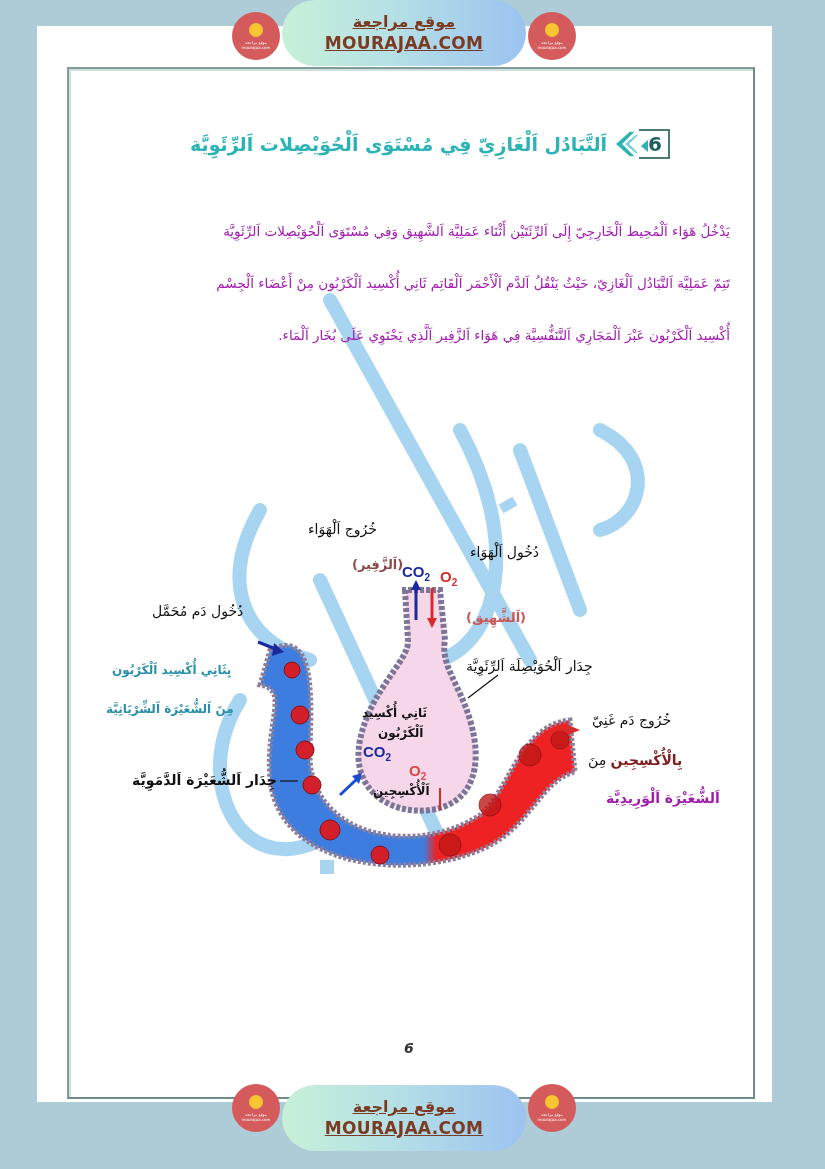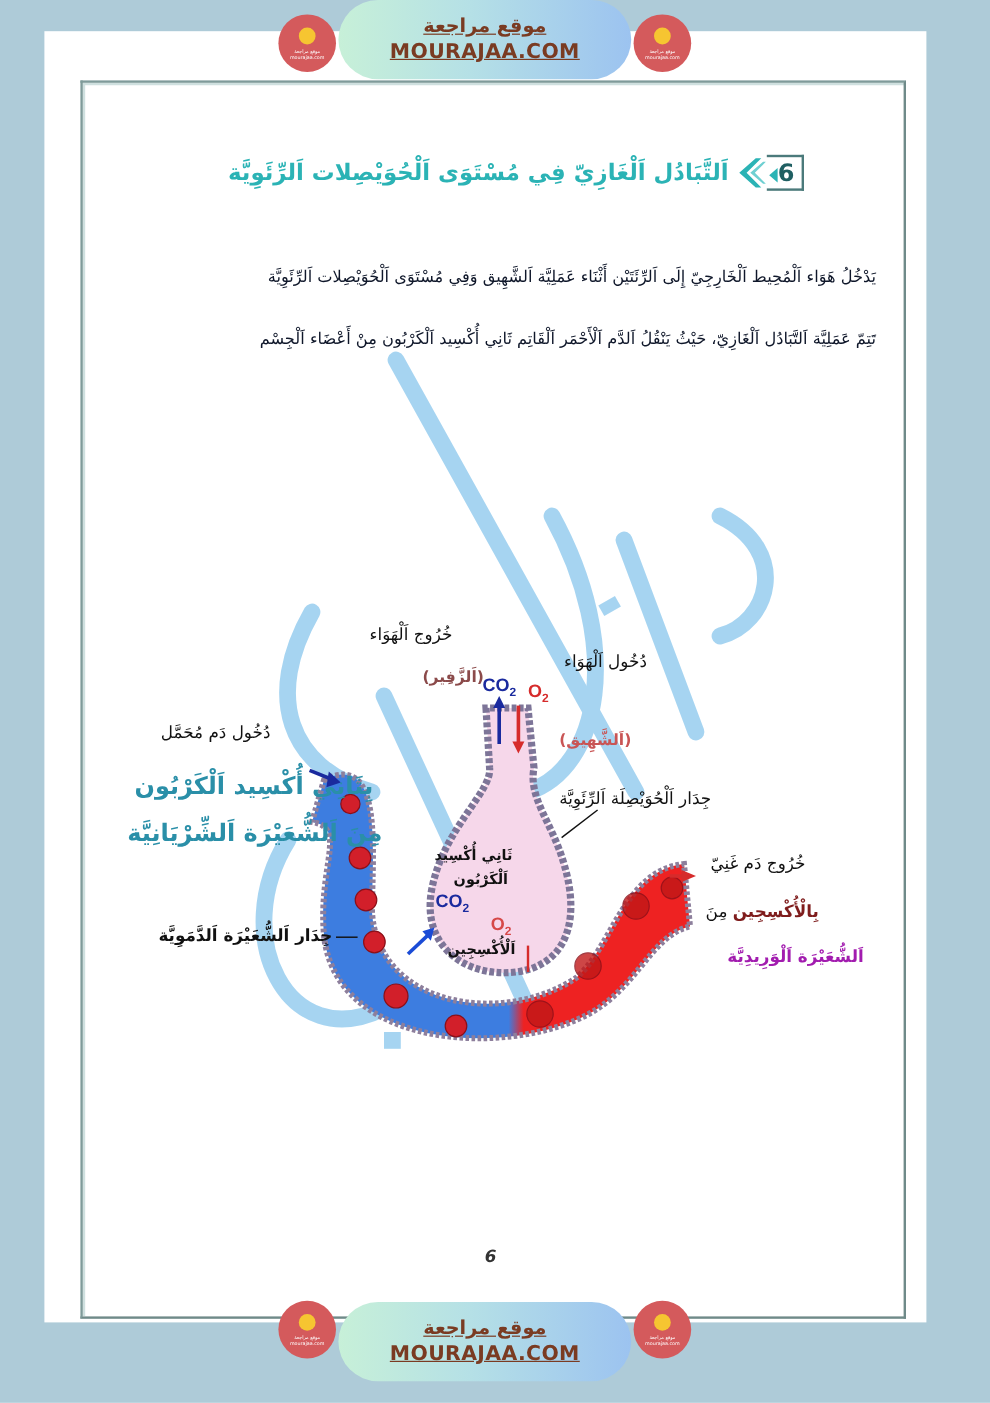--- a/index.html
+++ b/index.html
@@ -16,21 +16,21 @@
     position:absolute; left:67px; top:67px; width:688px; height:1032px;
     border:2px solid #7f9b9a; border-right-color:#6f8a89; border-bottom-color:#6f8a89;
     box-sizing:border-box;
     box-shadow: inset 2px 2px 0 #cfe0df;
   }
   
   .banner {
     position:absolute; left:282px; width:244px; height:66px;
     border-radius:33px;
     background:linear-gradient(90deg,#c7f0d8 0%,#b5e0e6 45%,#9cc3f0 100%);
-    display:flex; flex-direction:column; align-items:center; justify-content:center;
+    display:flex; flex-direction:column; align-items:center; justify-content:center;text-decoration:underline;
   }
   .banner.top { top:0px; }
   .banner.bottom { top:1085px; }
   .banner .ar {
     font-family:"DejaVu Sans", sans-serif; font-weight:bold; font-size:16px;
     color:#7a3b22; text-decoration:underline; direction:rtl; line-height:20px;
   }
   .banner .en {
     font-family:"DejaVu Sans", sans-serif; font-weight:bold; font-size:17px;
     color:#7a3b22; text-decoration:underline; letter-spacing:0.3px; line-height:22px;
@@ -69,32 +69,32 @@
   .num-box .num { font-weight:bold; font-size:20px; color:#1f5f62; }
   .num-box .tri {
     position:absolute; left:2px; top:9px; width:0; height:0;
     border-top:6px solid transparent; border-bottom:6px solid transparent; border-right:7px solid #2bb3b5;
   }
 
   
   .para {
     position:absolute; left:100px; top:205px; width:630px;
     direction:rtl; text-align:justify; text-align-last:right;
-    font-family:"DejaVu Sans", sans-serif; font-size:13.5px; color:#0f172a;
+    font-family:"DejaVu Sans", sans-serif; font-size:13.5px; color:#a21caf;
     line-height:52px;
   }
 
   
   .wm { position:absolute; opacity:0.55; pointer-events:none; }
 
   
   .lbl { position:absolute; direction:rtl; white-space:nowrap; font-family:"DejaVu Sans", sans-serif; }
   .lbl.black { color:#111; font-size:14px; }
   .lbl.bold { font-weight:bold; }
-  .lbl.teal { color:#2a8fa8; font-weight:bold; font-size:20px; }
+  .lbl.teal { color:#2a8fa8; font-weight:bold; font-size:12px;margin-top:20px; }
   .lbl.red { color:#a21caf; font-weight:bold; font-size:14px;margin-left:28px; }
   .lbl.pinkparen { color:#c95555; font-size:13px; font-weight:bold;margin-top:29px; }
   .lbl.greyparen { color:#8b4a4a; font-size:13px; font-weight:bold; }
   .chem { position:absolute; font-weight:bold; font-family:"Liberation Sans", sans-serif; }
   .pagenum { position:absolute; left:404px; top:1040px; font-size:14px; font-style:italic; font-weight:bold; color:#333; }
 </style>
 </head>
 <body>
 
 <div class="page"></div>
@@ -138,20 +138,21 @@
   <g fill="#5fb2e6">
     <rect x="300" y="220" width="16" height="10" transform="rotate(-30 308 225)"></rect>
     <rect x="110" y="520" width="14" height="14"></rect>
     <rect x="120" y="580" width="14" height="14"></rect>
   </g>
 </svg>
 
 <div class="para">
   <div>يَدْخُلُ هَوَاء اَلْمُحِيط اَلْخَارِجِيّ إِلَى اَلرِّئَتَيْن أَثْنَاء عَمَلِيَّة اَلشَّهِيق وَفِي مُسْتَوَى اَلْحُوَيْصِلات اَلرِّئَوِيَّة</div>
   <div>تَتِمّ عَمَلِيَّة اَلتَّبَادُل اَلْغَازِيّ، حَيْثُ يَنْقُلُ اَلدَّم اَلْأَحْمَر اَلْقَاتِم ثَانِي أُكْسِيد اَلْكَرْبُون مِنْ أَعْضَاء اَلْجِسْم</div>
+  <div>أُكْسِيد اَلْكَرْبُون عَبْرَ اَلْمَجَارِي اَلتَّنَفُّسِيَّة فِي هَوَاء اَلزَّفِير اَلَّذِي يَحْتَوِي عَلَى بُخَار اَلْمَاء.</div>
 </div>
 
 <svg style="position:absolute;left:240px;top:580px" width="340" height="290" viewBox="0 0 340 290">
   <defs>
     <linearGradient id="vessel" x1="0" x2="1" y1="0" y2="0">
       <stop offset="0" stop-color="#3d7de0"></stop>
       <stop offset="0.52" stop-color="#3d7de0"></stop>
       <stop offset="0.56" stop-color="#ee2222"></stop>
       <stop offset="1" stop-color="#ee2222"></stop>
     </linearGradient>
@@ -194,21 +195,21 @@
   <line x1="40" y1="201" x2="58" y2="201" stroke="#111" stroke-width="1.2"></line>
 </svg>
 
 <div class="lbl black" style="left:308px;top:521px">خُرُوج اَلْهَوَاء</div>
 <div class="lbl greyparen" style="left:352px;top:557px">(اَلزَّفِير)</div>
 <div class="lbl black" style="left:470px;top:544px">دُخُول اَلْهَوَاء</div>
 <div class="lbl pinkparen" style="left:466px;top:581px">(اَلشَّهِيق)</div>
 <div class="chem" style="left:402px;top:563px;color:#1a2a9e;font-size:15px"><span>CO</span><sub style="font-size:10px">2</sub></div>
 <div class="chem" style="left:440px;top:568px;color:#d62b2b;font-size:15px"><span>O</span><sub style="font-size:10px">2</sub></div>
 
-<div class="lbl black" style="left:134px;top:603px">دُخُول دَم مُحَمَّل</div>
+<div class="lbl black" style="left:152px;top:603px">دُخُول دَم مُحَمَّل</div>
 <div class="lbl teal" style="left:112px;top:643px">بِثَانِي أُكْسِيد اَلْكَرْبُون</div>
 <div class="lbl teal" style="left:106px;top:682px">مِنَ اَلشُّعَيْرَة اَلشِّرْيَانِيَّة</div>
 
 <div class="lbl black" style="left:466px;top:658px">جِدَار اَلْحُوَيْصِلَة اَلرِّئَوِيَّة</div>
 <div class="lbl black bold" style="left:132px;top:772px">جِدَار اَلشُّعَيْرَة اَلدَّمَوِيَّة</div>
 
 <div class="lbl black bold" style="left:362px;top:706px;font-size:12px">ثَانِي أُكْسِيد</div>
 <div class="lbl black bold" style="left:378px;top:726px;font-size:12px">اَلْكَرْبُون</div>
 <div class="chem" style="left:363px;top:743px;color:#1a2a9e;font-size:15px"><span>CO</span><sub style="font-size:10px">2</sub></div>
 <div class="chem" style="left:409px;top:762px;color:#d64848;font-size:15px"><span>O</span><sub style="font-size:10px">2</sub></div>

